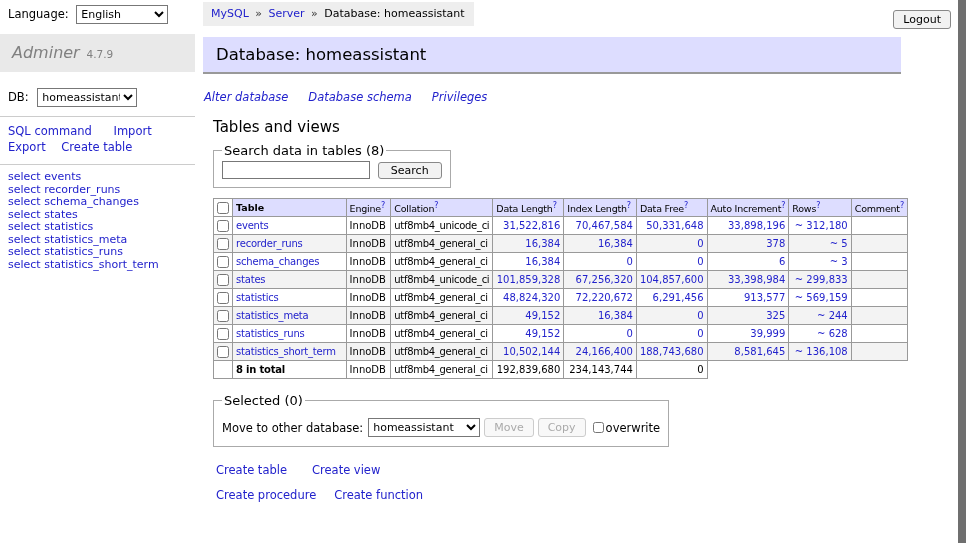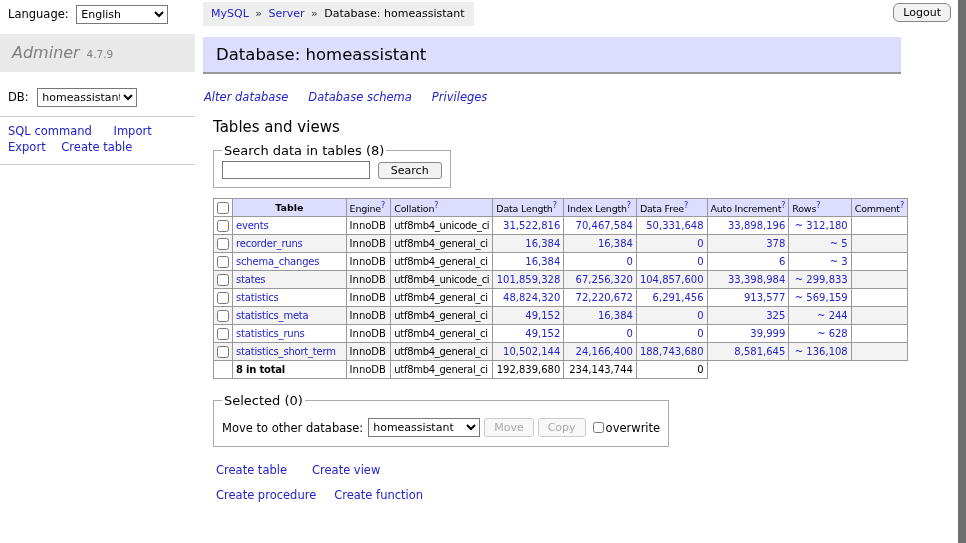--- a/index.html
+++ b/index.html
@@ -32,41 +32,41 @@
   .adminer-ver{font-size:10.5px;color:#808080;margin-left:3px;}
   .db-row{margin:16px 0 0 8px;font-size:11.5px;}
   .db-row select{width:100px;margin-left:5px;}
   .side-hr{border:none;border-top:1px solid #ccc;margin:9px 0 0 0;}
   .cmd-links{margin:7px 0 0 8px;font-size:11.5px;line-height:1.35;}
   .cmd-links .gap1{margin-right:18px;}
   .cmd-links .gap2{margin-right:12px;}
   .table-links{margin:6px 0 0 8px;}
   .table-links a{display:block;font-size:11px;line-height:12.5px;}
   
-  .logout-btn{position:absolute;top:3px;right:15px;border-radius:6px;}
+  .logout-btn{position:absolute;top:10px;right:15px;}
   .scrollbar{position:absolute;top:0;right:0;width:8px;height:543px;background:#6f6f6f;}
   
   .content{position:absolute;left:203px;top:0;width:705px;}
   .breadcrumb{display:inline-block;background:#eee;padding:5px 9px 6px 8px;font-size:11px;margin-top:2px;color:#000;}
   .breadcrumb .sep{color:#333;margin:0 3px;}
   .title-box{margin-top:11px;background:#ddddff;border-bottom:2px solid #999;
     padding:8px 0 8px 13px;font-size:16.5px;width:698px;box-sizing:border-box;}
   .db-links{margin:16px 0 0 1px;font-size:11.5px;display:flex;gap:20px;font-style:italic;}
   h3{font-size:15px;font-weight:400;margin:14px 0 0 10px;color:#000;}
   fieldset{border:1px solid #aaa;margin:7px 0 0 10px;padding:3px 8px 8px 8px;width:-moz-fit-content;width:fit-content;}
   legend{font-size:13px;padding:0 2px;}
   .search-fs input[type=text]{width:140px;}
   .search-fs button{margin-left:4px;padding:1px 12px;}
   
   table{border-collapse:collapse;margin:10px 0 0 10px;table-layout:fixed;font-size:10px;}
   th,td{border:1px solid #999;padding:2px 3px;height:13px;overflow:hidden;white-space:nowrap;
     font-weight:400;text-align:left;vertical-align:middle;}
   thead th{background:#ddddff;letter-spacing:-0.2px;font-size:9.5px;}
   thead th.chk{background:#fff;}
-  thead th.col-table{font-weight:bold;text-align:center;letter-spacing:0;}
+  thead th.col-table{font-weight:bold;letter-spacing:0;}
   thead sup{font-size:8px;}
   .chk{text-align:center;}
   .chk input{width:12px;height:12px;margin:0;vertical-align:middle;}
   .tname{letter-spacing:-0.2px;}
   .tname a{font-size:10px;}
   .coll{letter-spacing:-0.3px;}
   .num{text-align:right;}
   .num a{color:#2222cc;text-decoration:none;}
   tr.odd{background:#f3f3f3;}
   tr.total th,tr.total td{color:#000;}
@@ -108,20 +108,30 @@
     <div>
       <a class="link gap1">SQL command</a>
       <a class="link">Import</a>
     </div>
     <div>
       <a class="link gap2">Export</a>
       <a class="link">Create table</a>
     </div>
   </div>
   <hr class="side-hr">
+  <div class="table-links">
+    <a class="link">select events</a>
+    <a class="link">select recorder_runs</a>
+    <a class="link">select schema_changes</a>
+    <a class="link">select states</a>
+    <a class="link">select statistics</a>
+    <a class="link">select statistics_meta</a>
+    <a class="link">select statistics_runs</a>
+    <a class="link">select statistics_short_term</a>
+  </div>
 </div>
 
 <button class="logout-btn">Logout</button>
 <div class="scrollbar"></div>
 
 <div class="content">
   <div class="breadcrumb">
     <a class="link">MySQL</a>
     <span class="sep">»</span>
     <a class="link">Server</a>

